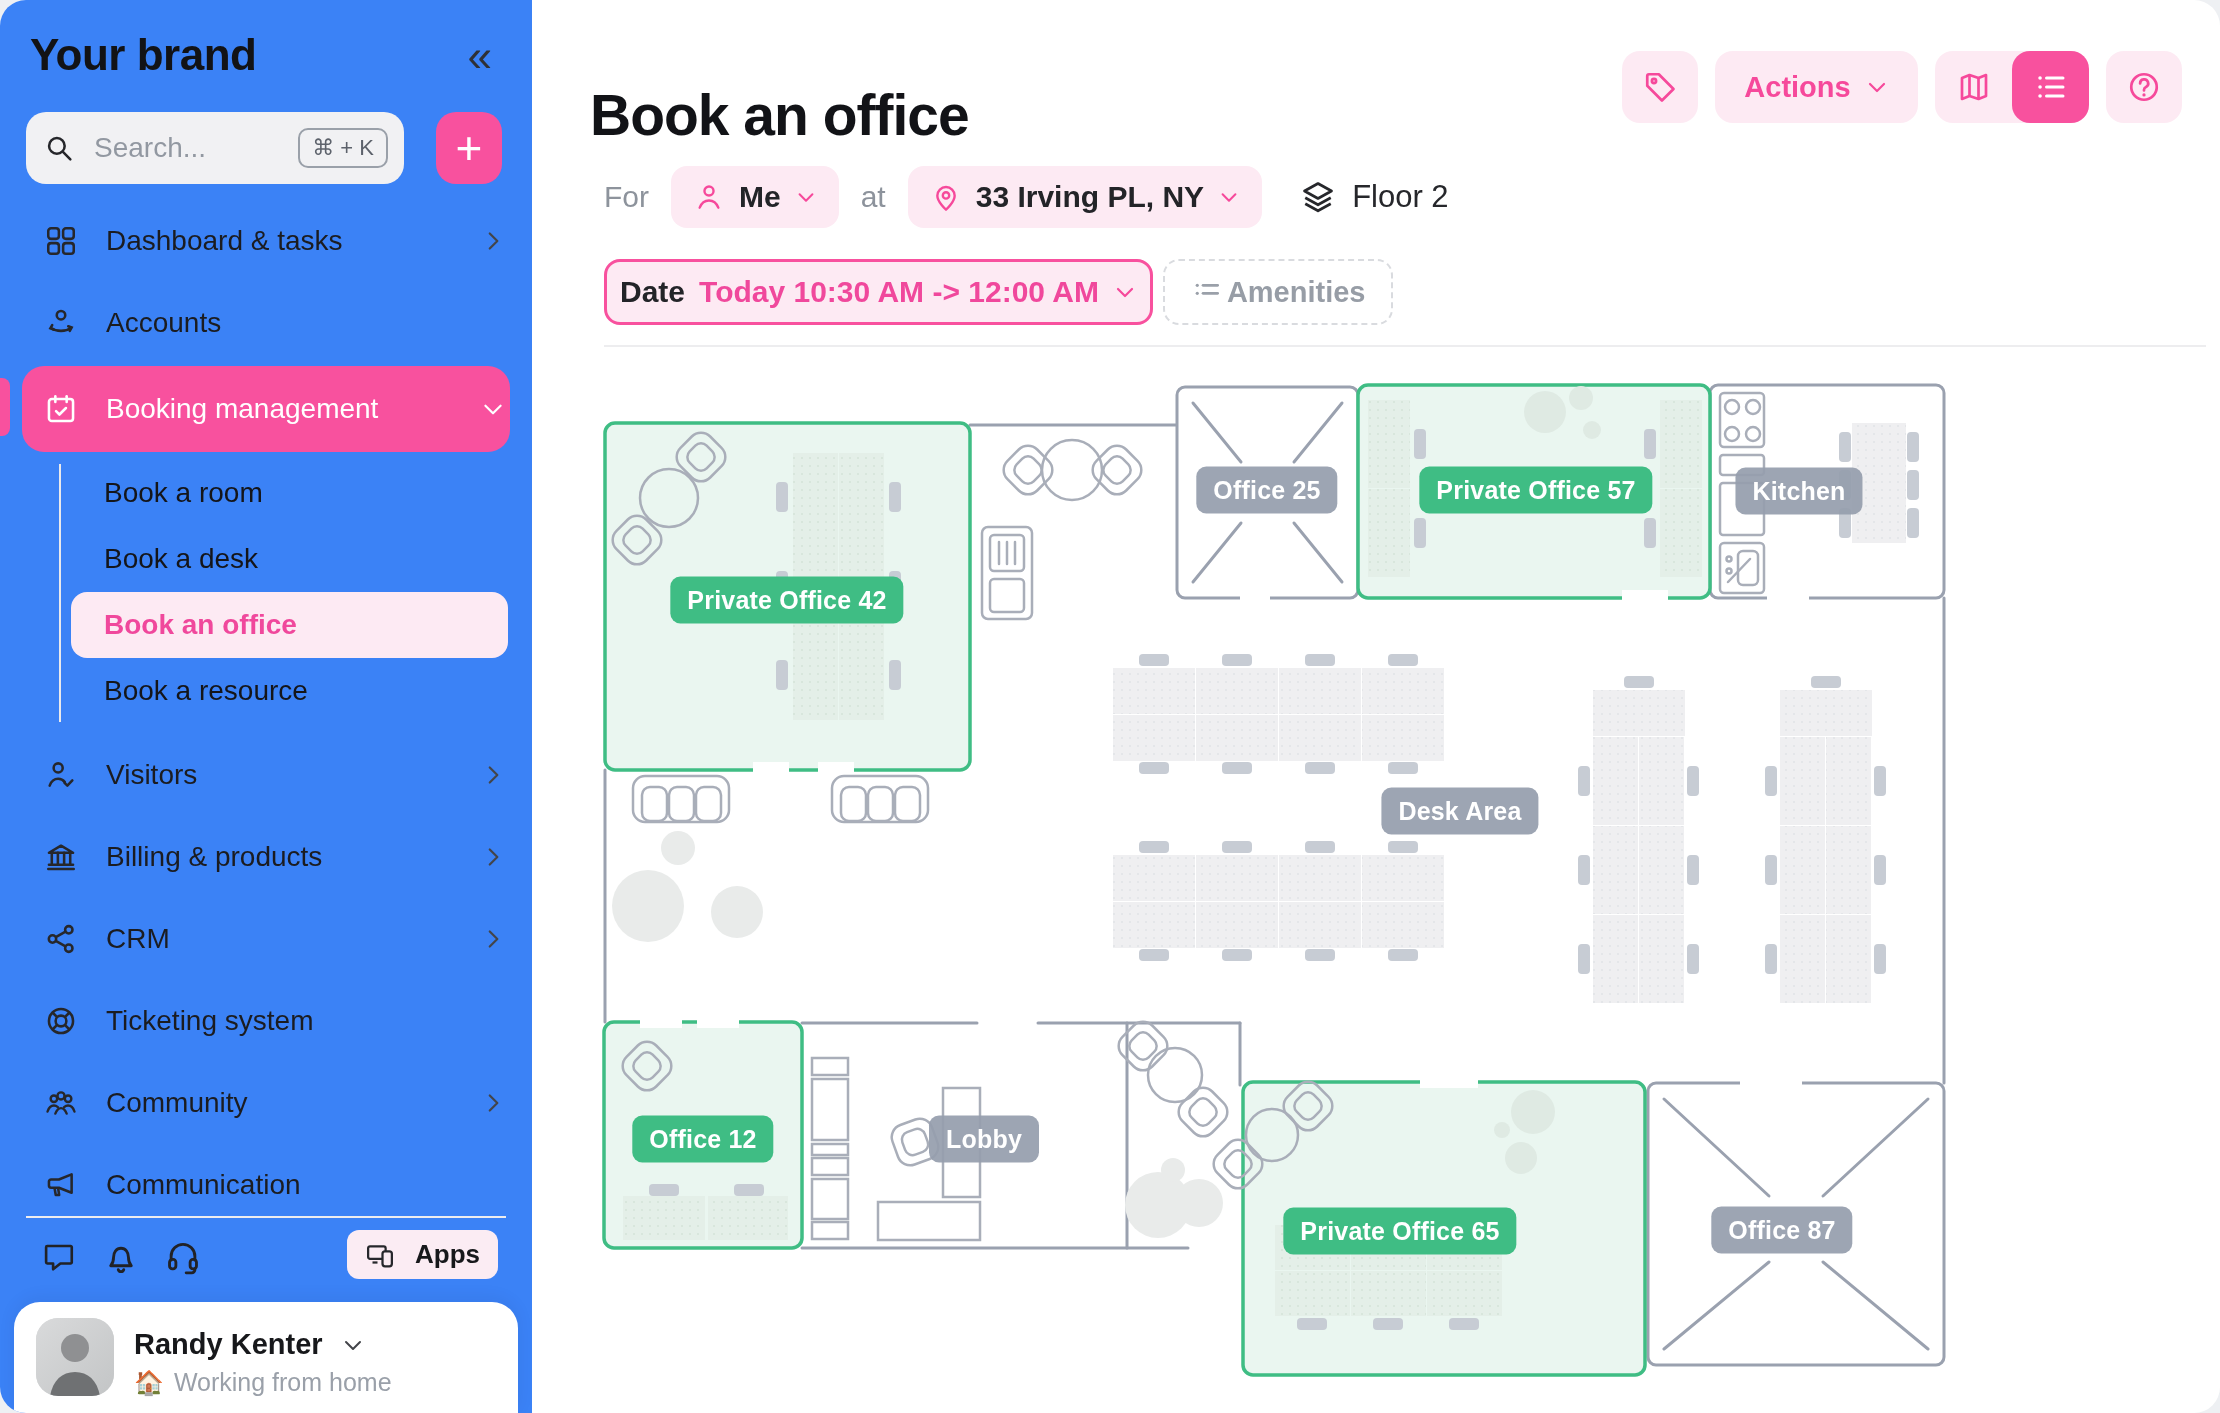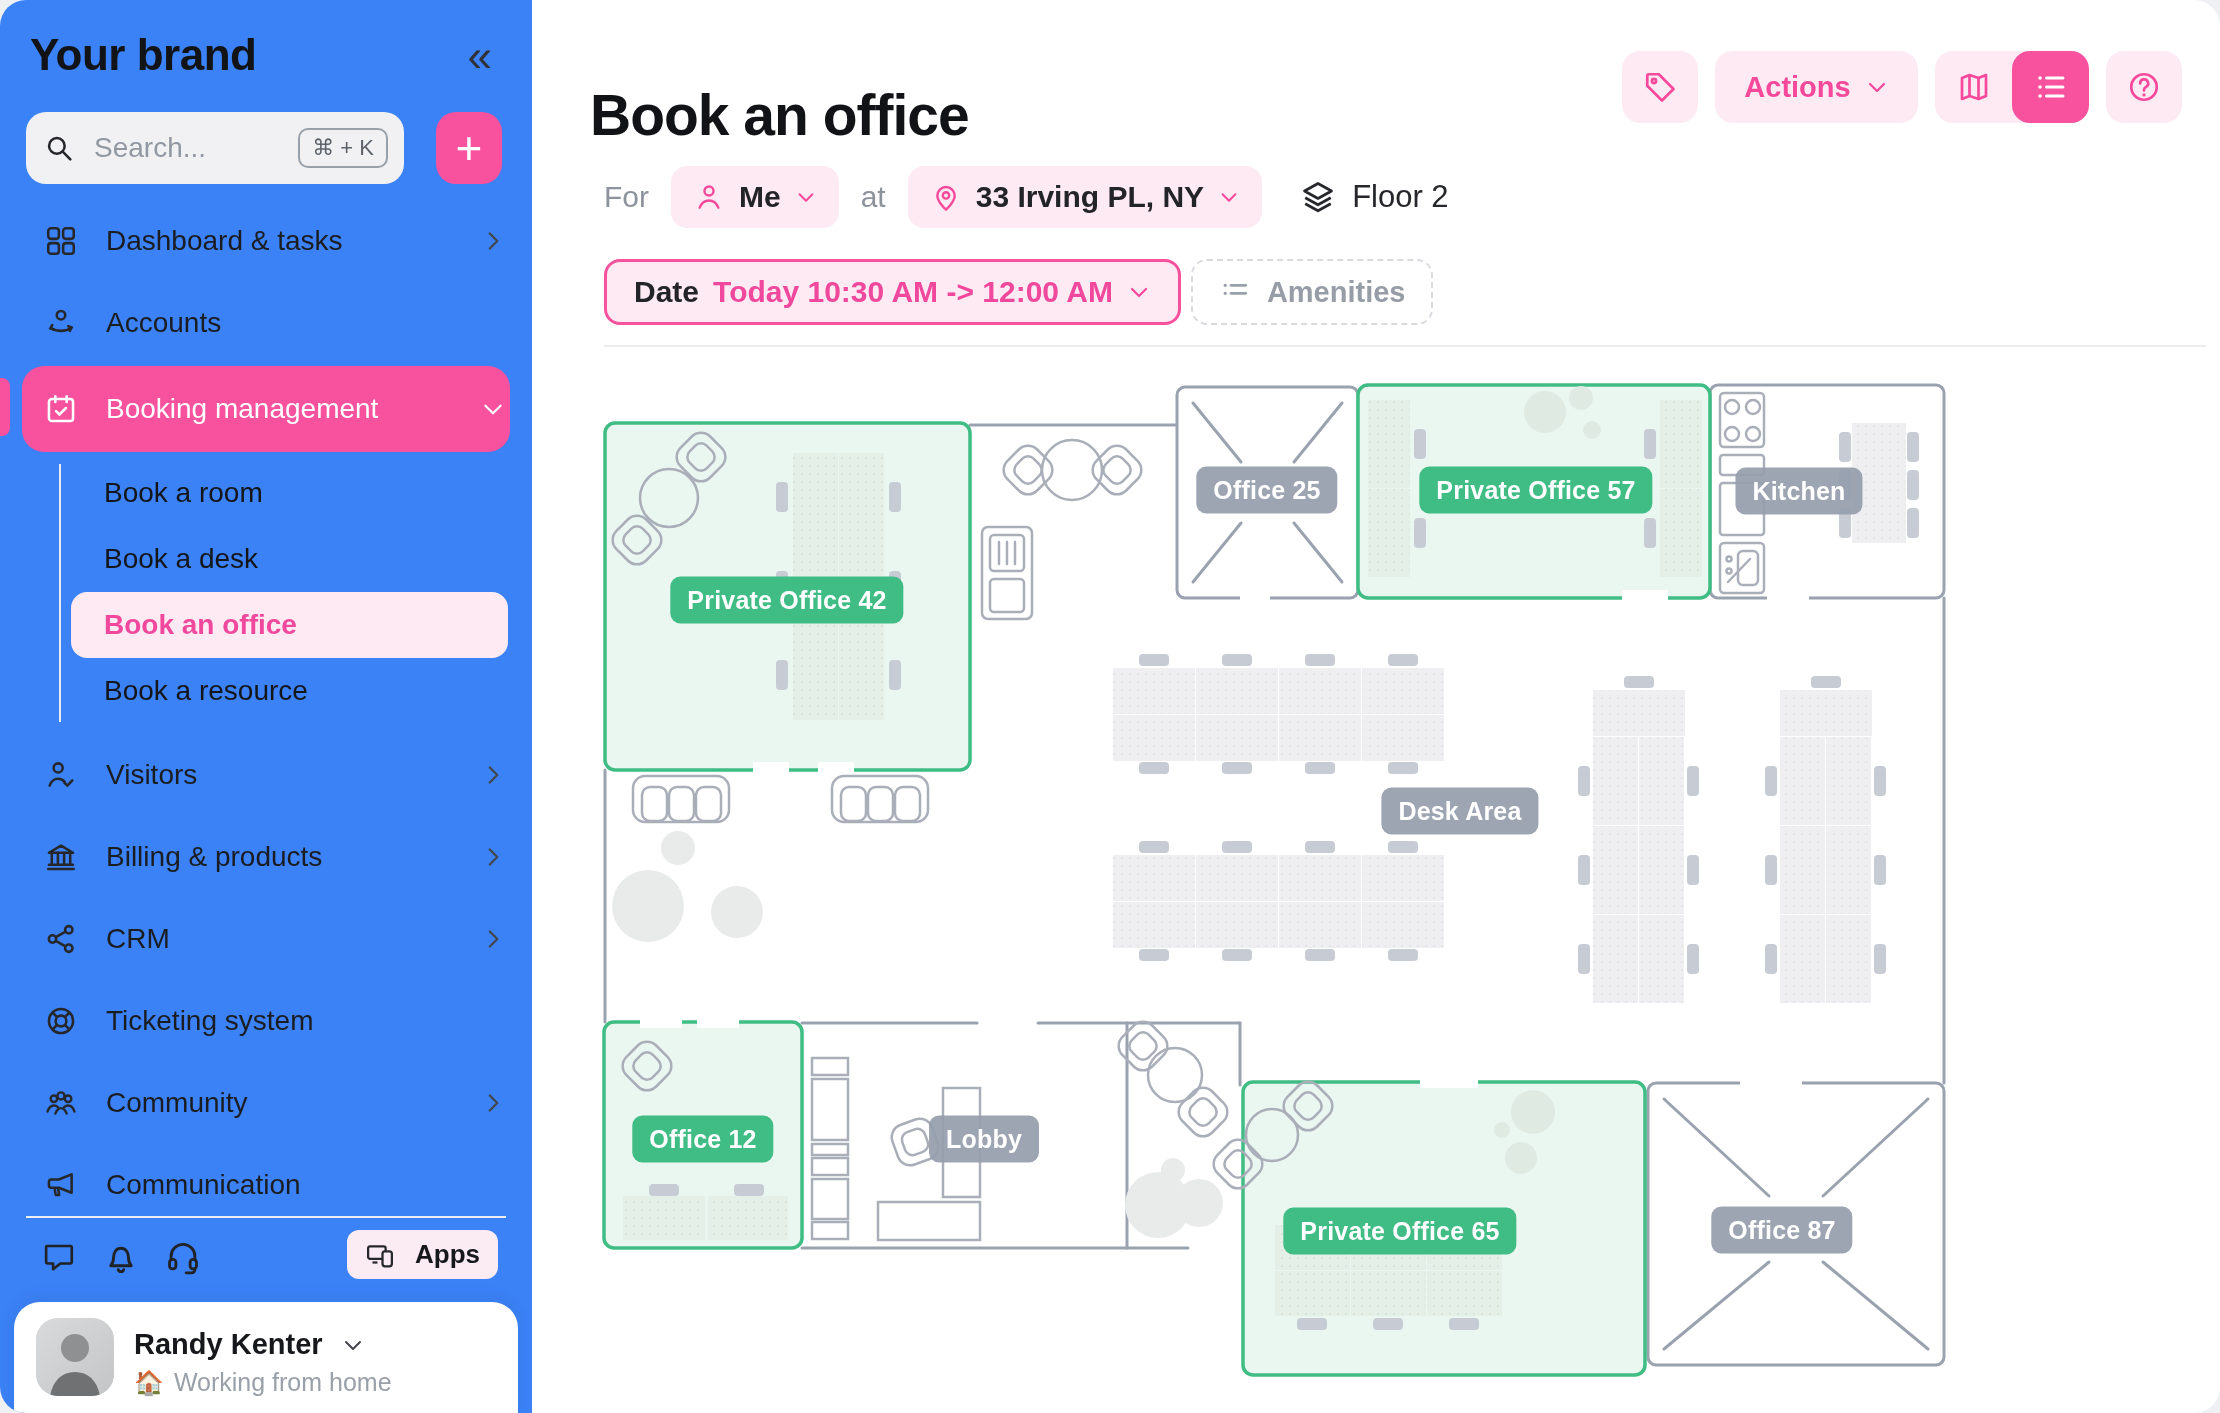--- a/index.html
+++ b/index.html
@@ -81,25 +81,25 @@
   .chip{height:62px;display:flex;align-items:center;gap:14px;background:#fdeaf3;border-radius:16px;padding:0 22px;cursor:pointer;}
   .chip .cicon{width:32px;height:32px;color:#f6499b;}
   .chip .cval{font-size:30px;font-weight:600;color:#232428;}
   .chip .chev{width:22px;height:22px;color:#f6499b;}
   .floorsel{display:flex;align-items:center;gap:16px;margin-left:16px;cursor:pointer;}
   .floorsel .cicon{width:36px;height:36px;color:#26272b;}
   .floorsel .cval{font-size:31px;font-weight:500;color:#26272b;}
 
   .daterow{position:absolute;left:72px;top:259px;height:66px;display:flex;gap:10px;}
   .datechip{box-sizing:border-box;height:66px;display:flex;align-items:center;gap:14px;background:#fdeaf3;
-            border:3px solid #f8519e;border-radius:16px;padding:0 27px;cursor:pointer;}
+            border:3px solid #f8519e;border-radius:16px;padding:0 13px;cursor:pointer;}
   .datechip .dlab{font-size:30px;font-weight:700;color:#232428;}
   .datechip .dval{font-size:30px;font-weight:600;color:#f0489c;}
   .datechip .chev{width:24px;height:24px;color:#f6499b;}
-  .amenities{box-sizing:border-box;height:66px;display:flex;align-items:center;gap:16px;background:#fff;
+  .amenities{box-sizing:border-box;height:66px;display:flex;align-items:center;gap:4px;background:#fff;
              border:2px dashed #d9dbdf;border-radius:16px;padding:0 26px;cursor:pointer;}
   .amenities .cicon{width:32px;height:32px;color:#9aa0a9;}
   .amenities .cval{font-size:29px;font-weight:600;color:#979da6;}
   .hdivider{position:absolute;left:72px;top:345px;right:14px;height:2px;background:#ededef;}
 </style>
 </head>
 <body>
 
 <div class="app">
 

